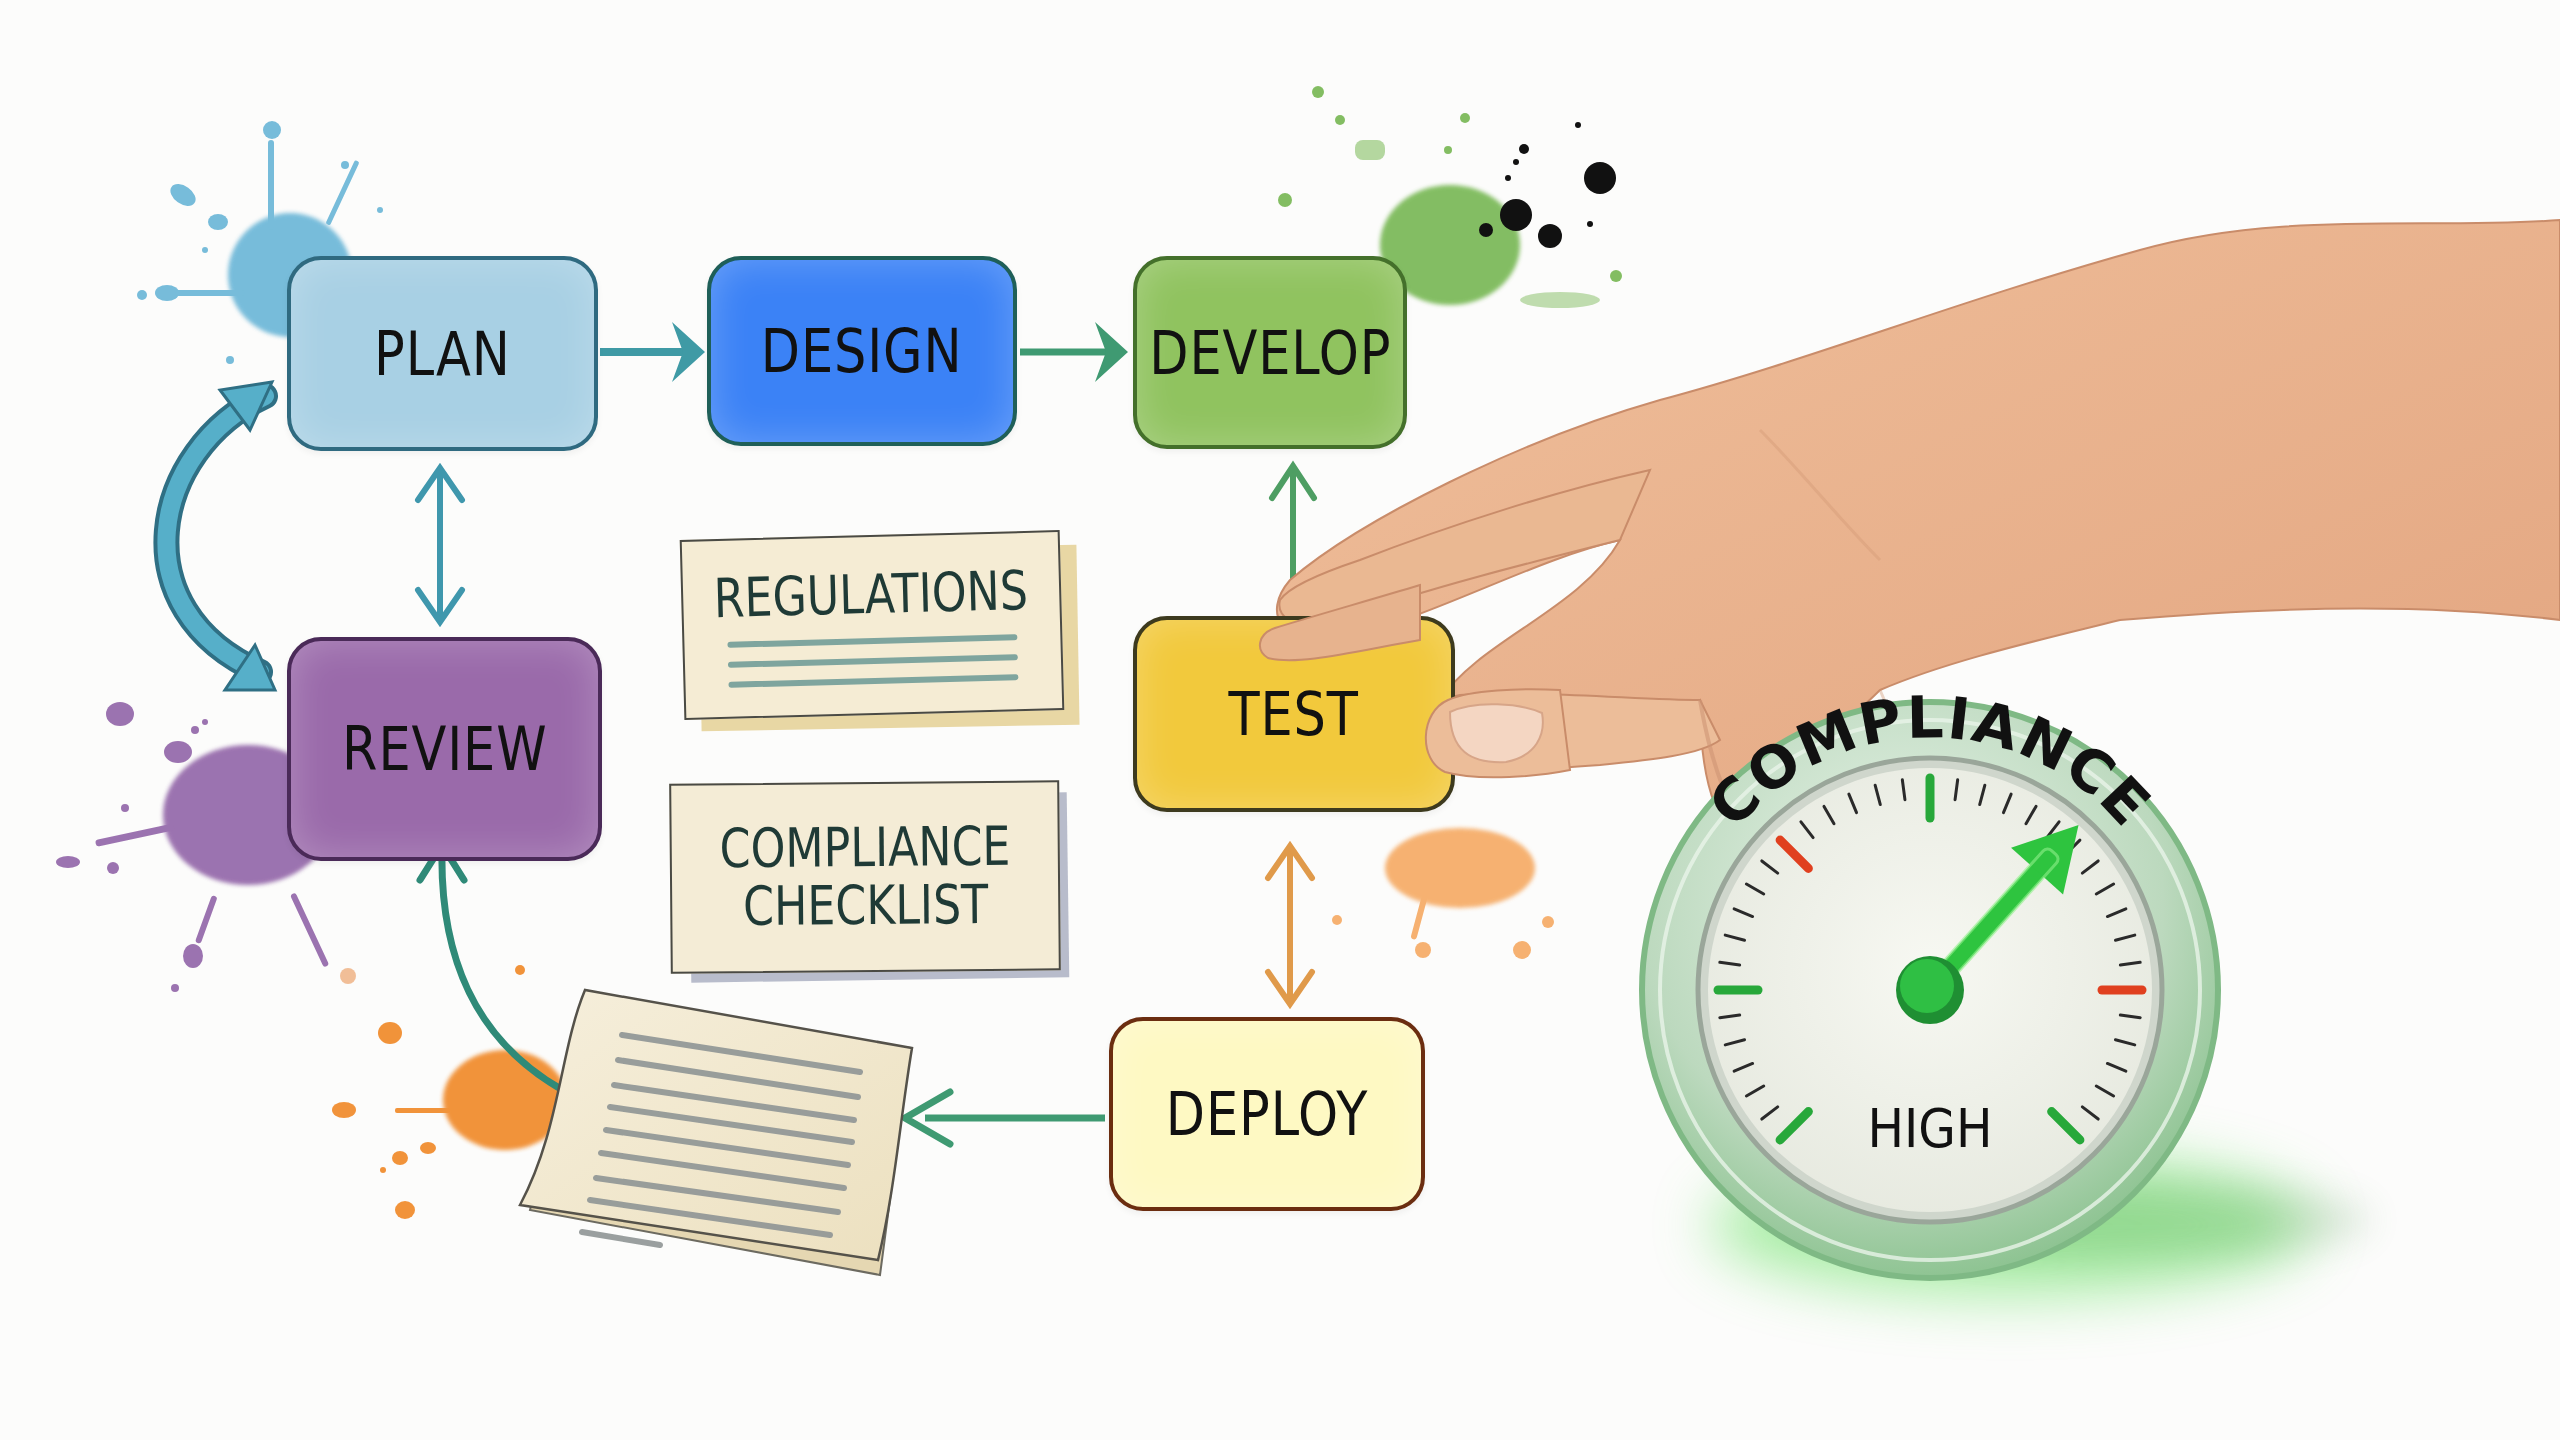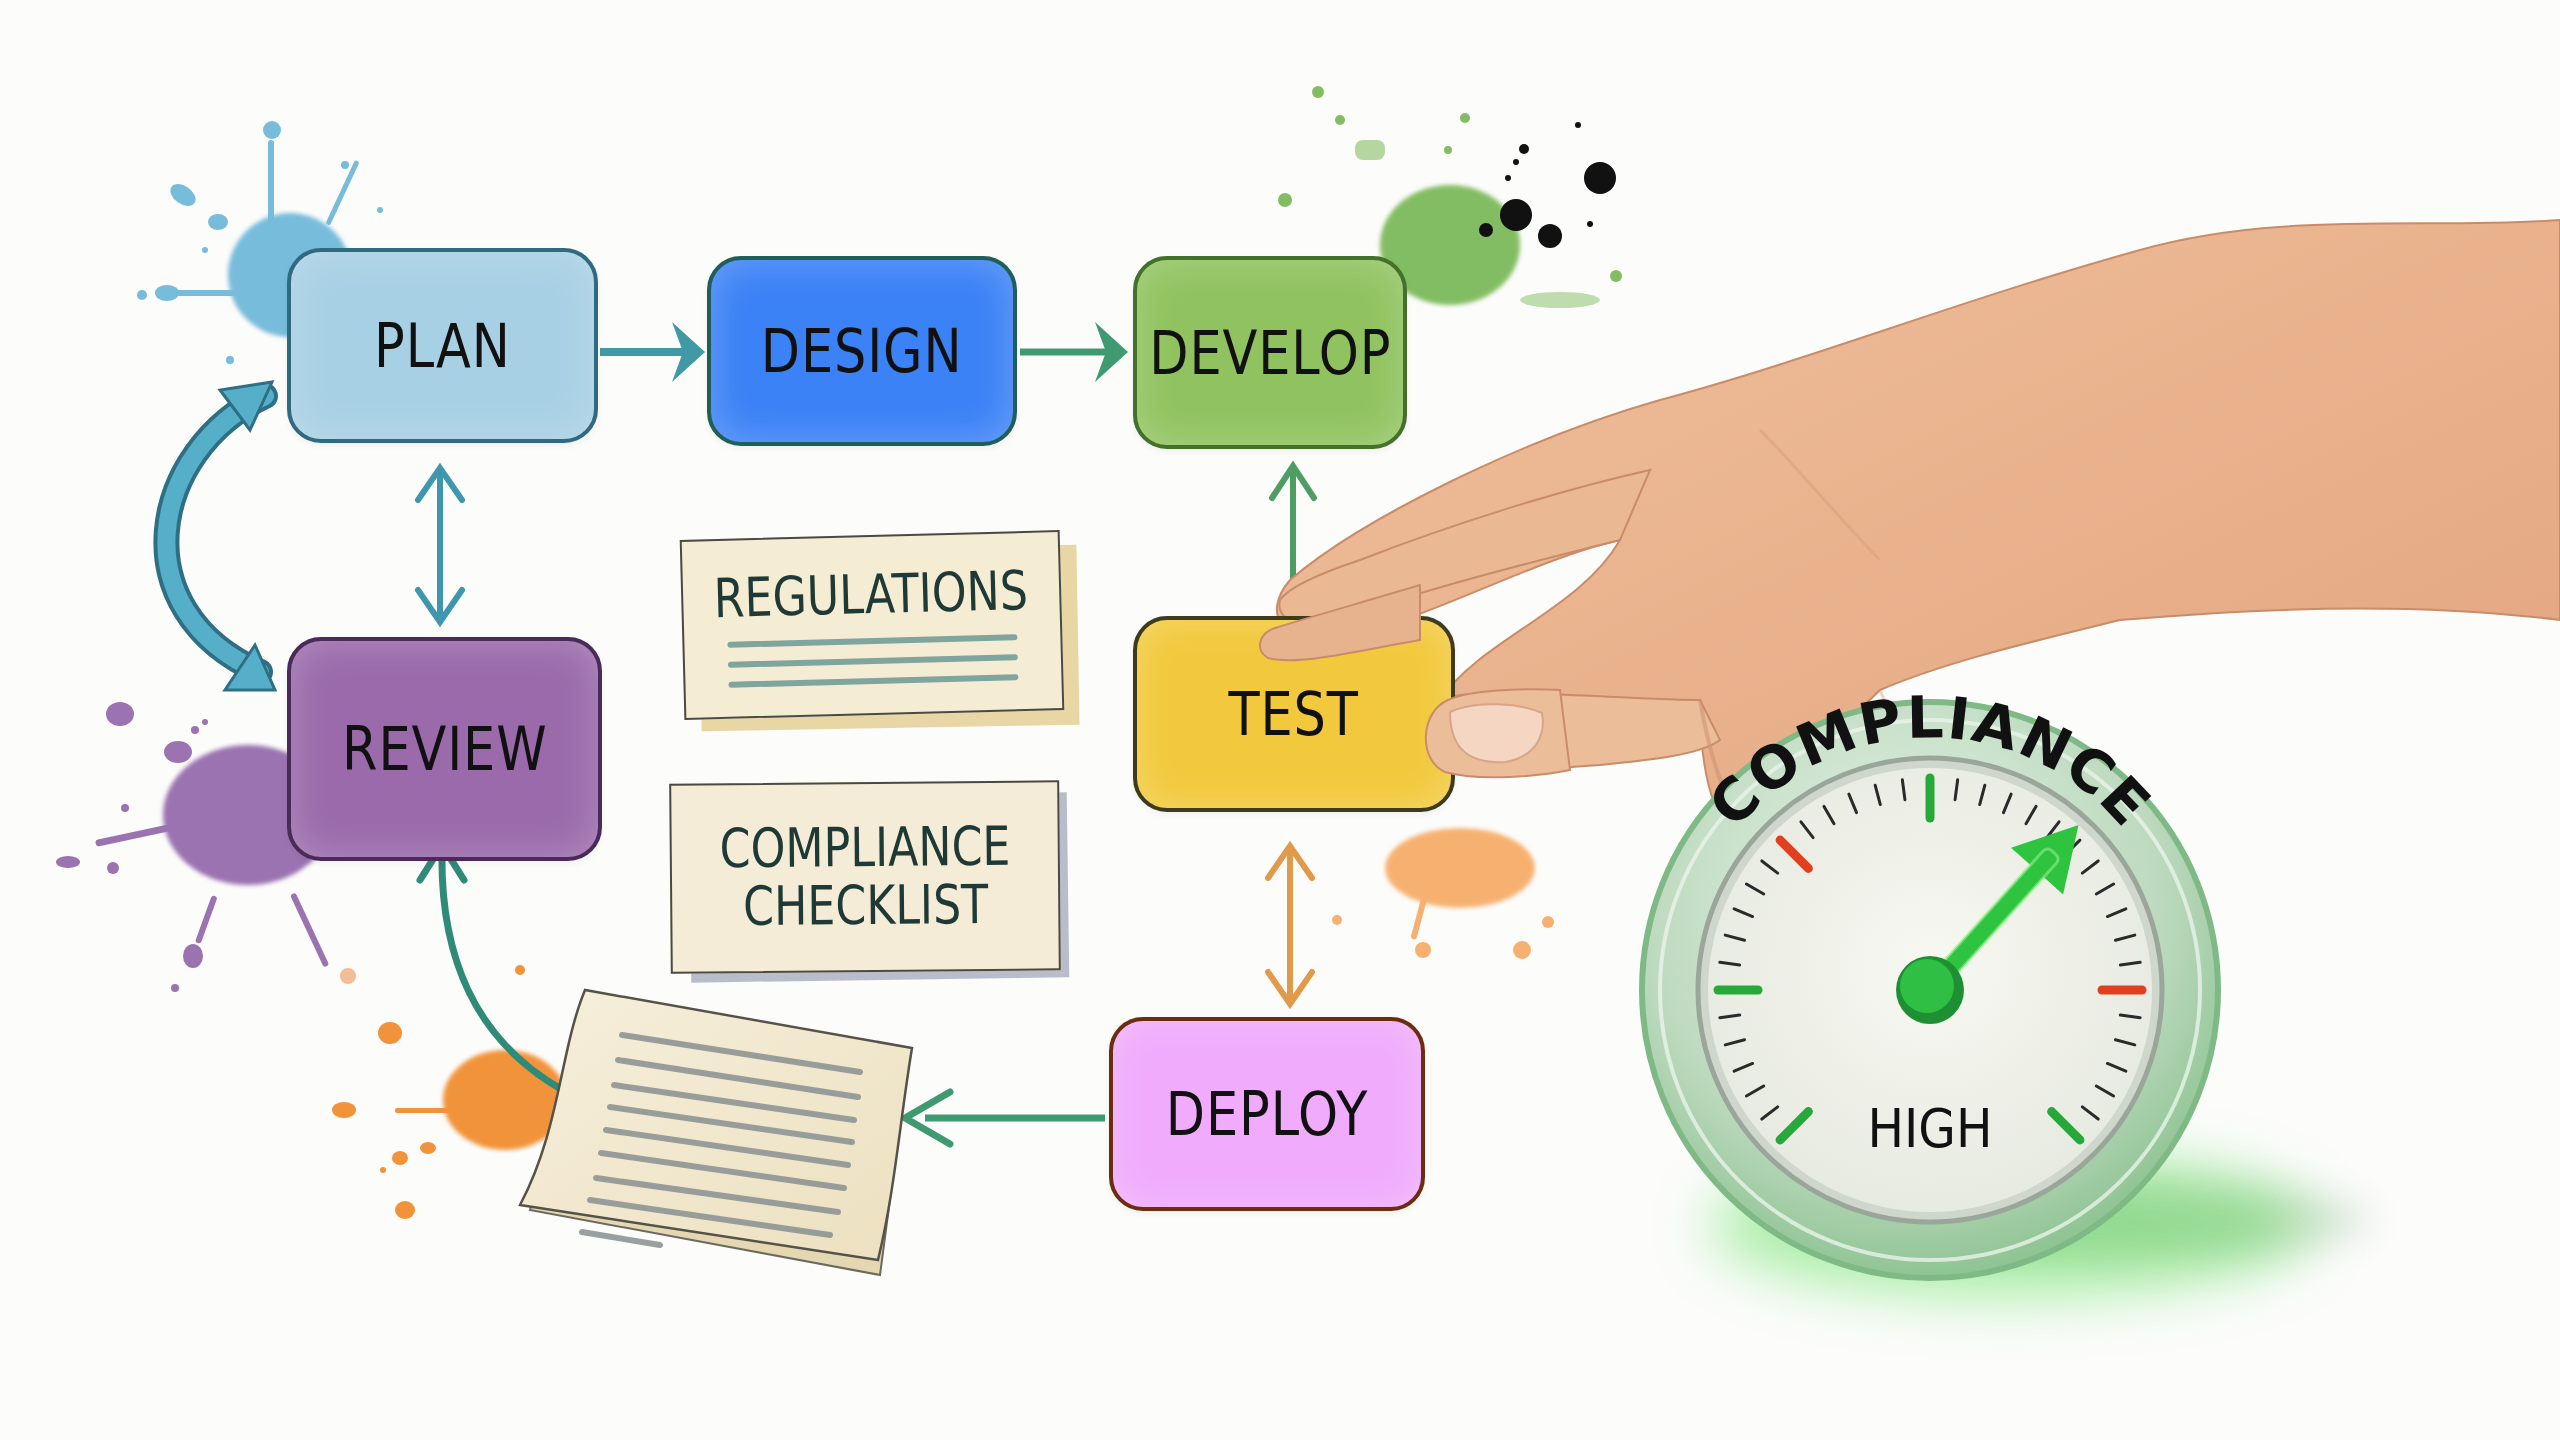--- a/index.html
+++ b/index.html
@@ -329,36 +329,36 @@
       <div class="note-line"></div>
     </div>
   </div>
 
   <div class="note-shadow" style="left:690px; top:795px; width:378px; height:185px; background:#b8bccb; transform:rotate(-0.8deg);"></div>
   <div class="note" style="left:670px; top:782px; width:390px; height:190px; background:#f4ecd6; transform:rotate(-0.5deg);">
     <div class="note-label">COMPLIANCE</div>
     <div class="note-label">CHECKLIST</div>
   </div>
 
-  <div class="stage-box" style="left:287px; top:248px; width:311px; height:195px; background:#a8d0e4; border-color:#2f6a80;">
+  <div class="stage-box" style="left:287px; top:256px; width:311px; height:195px; background:#a8d0e4; border-color:#2f6a80;">
     <span class="stage-label">PLAN</span>
   </div>
   <div class="stage-box" style="left:707px; top:256px; width:310px; height:190px; background:#3b82f6; border-color:#1f5f58;">
     <span class="stage-label">DESIGN</span>
   </div>
   <div class="stage-box" style="left:1133px; top:256px; width:274px; height:193px; background:#90c35f; border-color:#44702b;">
     <span class="stage-label">DEVELOP</span>
   </div>
   <div class="stage-box" style="left:287px; top:637px; width:315px; height:224px; background:#9a6aaa; border-color:#4a2a58;">
     <span class="stage-label">REVIEW</span>
   </div>
   <div class="stage-box" style="left:1133px; top:616px; width:322px; height:196px; background:#f2c93c; border-color:#3d3a1e;">
     <span class="stage-label">TEST</span>
   </div>
-  <div class="stage-box" style="left:1109px; top:1017px; width:316px; height:194px; background:#f0abfc; border-color:#6b2d10;">
+  <div class="stage-box" style="left:1109px; top:1017px; width:316px; height:194px; background:#fef9c3; border-color:#6b2d10;">
     <span class="stage-label">DEPLOY</span>
   </div>
 
   <svg class="svg-layer" width="2560" height="1440" viewBox="0 0 2560 1440" style="pointer-events:none;">
     <path d="M1420,585 C1370,600 1300,620 1275,628 C1258,634 1255,650 1268,658 C1300,666 1360,650 1420,640 Z" fill="#e7b38e" stroke="#c98c6a" stroke-width="2"></path>
     <path d="M1560,690 C1520,688 1470,690 1448,700 C1420,712 1418,760 1445,772 C1480,782 1540,776 1570,770 Z" fill="#ecbd99" stroke="#c98c6a" stroke-width="2"></path>
     <path d="M1450,712 C1475,700 1520,703 1542,713 C1546,735 1536,756 1506,762 C1470,764 1450,750 1450,712 Z" fill="#f4d6c2" stroke="#d7a588" stroke-width="2"></path>
   </svg>
 </div>
 

